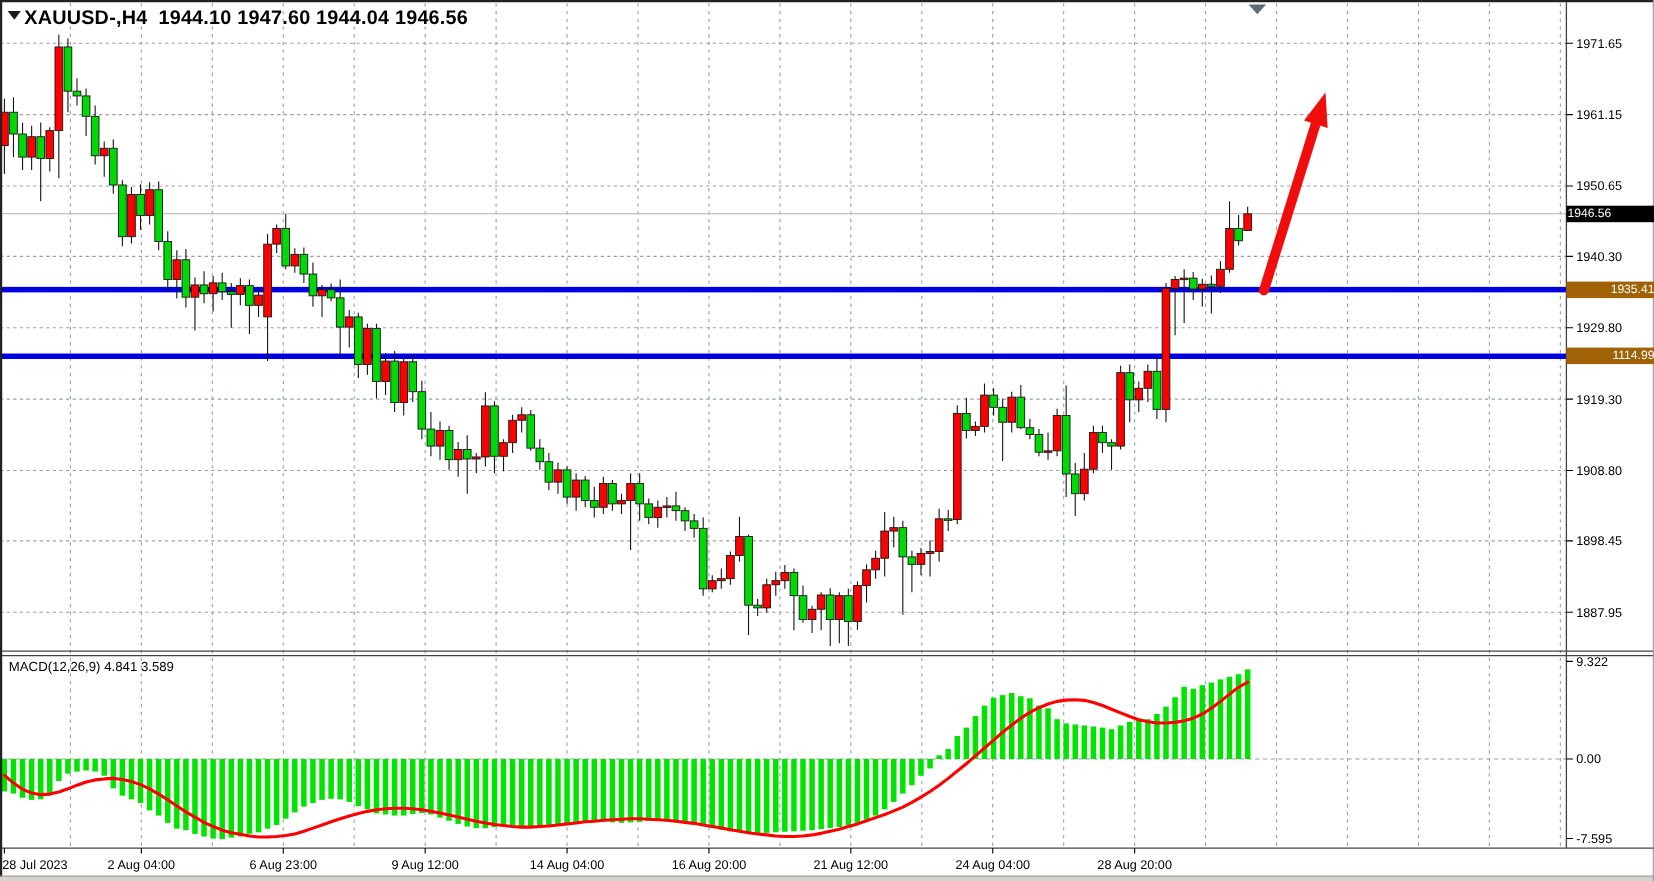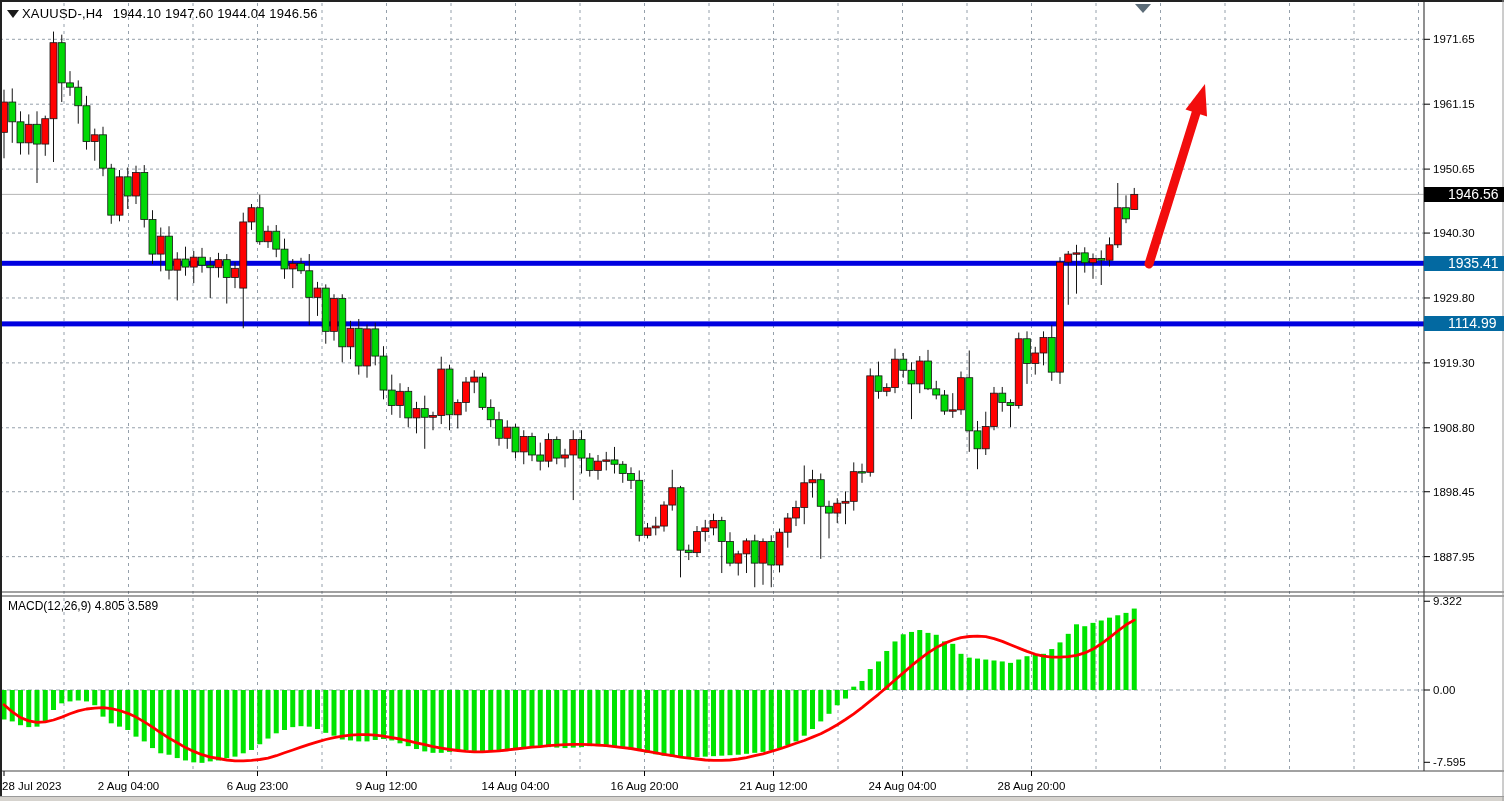--- a/index.html
+++ b/index.html
@@ -1,28 +1,28 @@
 <!DOCTYPE html>
 <html><head>
 <meta charset="utf-8">
 <style>
   html,body{margin:0;padding:0;background:#fff;}
   #app{position:relative;width:1504px;height:801px;background:#ffffff;overflow:hidden;
        font-family:"Liberation Sans",sans-serif;}
   #chart-svg{position:absolute;left:0;top:0;}
   .overlay{position:absolute;color:#000;white-space:nowrap;}
-  #title-bar{left:22px;top:6px;font-size:13px;font-weight:400;letter-spacing:.2px;}
+  #title-bar{left:22px;top:6px;font-size:18px;font-weight:700;letter-spacing:.2px;}
   #title-bar .sp{display:inline-block;width:10px;}
   #symbol-dropdown{position:absolute;left:7px;top:10px;width:0;height:0;
        border-left:6px solid transparent;border-right:6px solid transparent;border-top:8px solid #1a1a1a;}
   #macd-label{left:8px;top:599px;font-size:12px;}
   .price-tag{position:absolute;left:1424px;width:80px;height:15px;line-height:15px;
-       font-size:14px;color:#fff;padding-left:24px;box-sizing:border-box;}
+       font-size:11px;color:#fff;padding-left:1px;box-sizing:border-box;}
   #tag-current{background:#000000;}
-  .tag-blue{background:#0369a1;}
+  .tag-blue{background:#a16207;text-align:right;}
   #top-marker{position:absolute;left:1135px;top:4px;width:0;height:0;
        border-left:8px solid transparent;border-right:8px solid transparent;border-top:9px solid #5c6c78;}
 </style>
 </head>
 <body>
 
 <div id="app">
 
   <svg id="chart-svg" width="1504" height="801">
       <rect x="0" y="0" width="1504" height="801" fill="#ffffff"></rect>
@@ -531,21 +531,21 @@
       <text x="1031.5" y="790" font-size="11.5px" font-family="Liberation Sans, sans-serif" fill="#000000" text-anchor="middle">28 Aug 20:00</text>
     </svg>
 
   <div id="symbol-dropdown"></div>
   <div id="title-bar" class="overlay">
     <span>XAUUSD-,H4</span><span class="sp"></span><span>1944.10 1947.60 1944.04 1946.56</span>
   </div>
 
   <div id="macd-label" class="overlay">
     <span>MACD(12,26,9)</span>
-    <span>4.805</span>
+    <span>4.841</span>
     <span>3.589</span>
   </div>
 
   <div id="top-marker"></div>
 
   <div id="tag-current" class="price-tag" style="top: 186.881px;">1946.56</div>
   <div id="tag-level-1" class="price-tag tag-blue" style="top: 255.799px;">1935.41</div>
   <div id="tag-level-2" class="price-tag tag-blue" style="top: 316.373px;">1114.99</div>
 
 </div>

